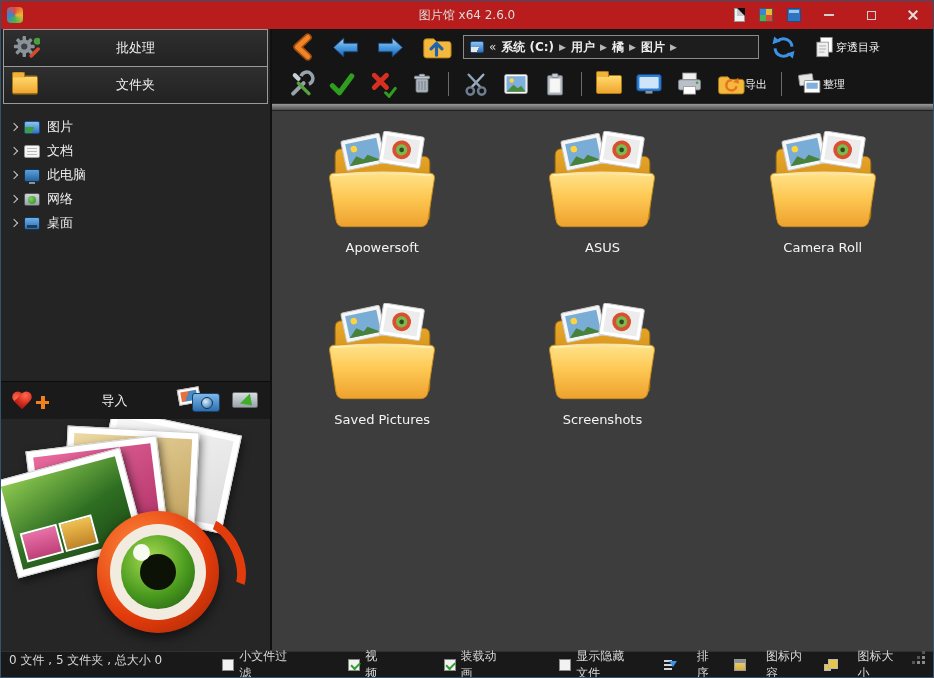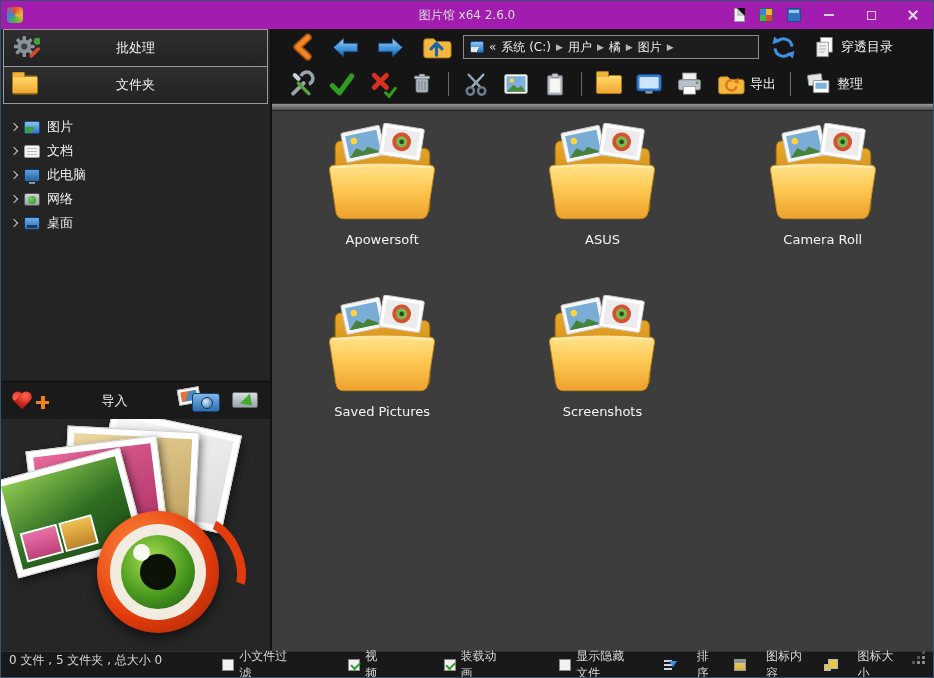--- a/index.html
+++ b/index.html
@@ -2,21 +2,21 @@
 <html><head>
 <meta charset="utf-8">
 <style>
   * { margin:0; padding:0; box-sizing:border-box; }
   html,body { background:#000; }
   body { font-family:"DejaVu Sans","Liberation Sans",sans-serif; }
 
   .window { position:relative; width:934px; height:678px; background:#161616; border:1px solid #33536f; overflow:hidden; color:#e8e8e8; }
 
   
-  .titlebar { position:absolute; top:0; left:0; right:0; height:28px; background:#a21caf; display:flex; align-items:center; padding:0 6px; }
+  .titlebar { position:absolute; top:0; left:0; right:0; height:28px; background:#b91c1c; display:flex; align-items:center; padding:0 6px; }
   .app-icon { width:16px; height:16px; border-radius:4px; background:conic-gradient(#e84a3b,#e8b931,#4db24a,#3b82d8,#e84a3b); flex:none; }
   .tb-title { position:absolute; left:0; right:0; text-align:center; font-size:12px; color:#dcdcdc; pointer-events:none; }
   .tb-right { margin-left:auto; display:flex; align-items:center; gap:14px; z-index:2; }
   .tb-ico { width:14px; height:14px; display:inline-block; }
   .tb-ico.doc { width:11px; height:14px; background:#f2f2f2; border:1px solid #999; position:relative; }
   .tb-ico.doc::after { content:""; position:absolute; right:-1px; top:-1px; border:4px solid #0d0d0d; border-left-color:#c8c8c8; border-bottom-color:#c8c8c8; }
   .tb-ico.colorgrid { background-image:linear-gradient(90deg,#3b82d8 50%,#e8b931 50%),linear-gradient(90deg,#4db24a 50%,#d84a3b 50%); background-size:100% 50%; background-position:0 0,0 100%; background-repeat:no-repeat; border:1px solid #555; }
   .tb-ico.panel { background:#2f74c0; border:1px solid #1d4f8a; position:relative; }
   .tb-ico.panel::before { content:""; position:absolute; left:1px; right:1px; top:1px; height:3px; background:#9cc4ec; }
   .win-btn { width:28px; height:20px; display:flex; align-items:center; justify-content:center; position:relative; }
@@ -91,33 +91,33 @@
   .eye { position:absolute; left:96px; top:92px; width:122px; height:122px; border-radius:50%; background:radial-gradient(circle at 35% 32%,#ff8a3c,#e33c0c 58%,#9c2204); box-shadow:0 5px 12px rgba(0,0,0,.55); z-index:6; }
   .eye::before { content:""; position:absolute; inset:13px; border-radius:50%; background:#f2ece0; }
   .eye::after { content:""; position:absolute; right:-24px; top:4px; width:44px; height:74px; border:9px solid transparent; border-right-color:#e33c0c; border-radius:50%; transform:rotate(-24deg); }
   .iris { position:absolute; inset:24px; border-radius:50%; background:radial-gradient(circle at 40% 33%,#a8dc52,#4a9a1e 55%,#1c5410); z-index:2; }
   .pupil { position:absolute; left:50%; top:50%; width:36px; height:36px; margin:-18px; border-radius:50%; background:#0c1206; }
   .glint { position:absolute; left:16%; top:12%; width:17px; height:17px; border-radius:50%; background:rgba(255,255,255,.93); }
 
   
   .trow1 { height:36px; display:flex; align-items:center; padding:0 6px 0 14px; gap:6px; background:#151515; }
   .trow2 { height:38px; display:flex; align-items:center; padding:0 6px 0 10px; gap:3px; background:#151515; }
-  .tbtn { display:flex; align-items:center; justify-content:center; gap:5px; padding:2px 5px; border-radius:3px; cursor:default; color:#f0f0f0; font-size:13px; }
+  .tbtn { display:flex; align-items:center; justify-content:center; padding:2px 5px; border-radius:3px; cursor:default; color:#f0f0f0; font-size:11px; }
   .tsep { width:1px; height:24px; background:#6a6a6a; margin:0 6px; flex:none; }
   .grip-strip { height:8px; background:linear-gradient(#9a9a9a,#4e4e4e); border-top:1px solid #2a2a2a; border-bottom:1px solid #222; }
 
   .addrbar { flex:none; width:296px; height:24px; border:1px solid #8a8a8a; background:#1d1d1d; display:flex; align-items:center; padding:0 6px; gap:5px; font-size:12px; color:#ececec; overflow:hidden; }
   .addr-ico { width:14px; height:12px; border-radius:2px; background:linear-gradient(#8cc3ee,#2f74c0); border:1px solid #1d4f8a; position:relative; flex:none; }
   .addr-ico::after { content:""; position:absolute; left:0; right:0; bottom:0; height:5px; background:linear-gradient(115deg,#e8e8e8 55%,transparent 55%); }
-  .crumb { cursor:default; white-space:nowrap; }
+  .crumb { cursor:default; white-space:nowrap;font-weight:bold; }
   .crumb-sep { color:#b8b8b8; font-size:9px; margin:0 1px; }
   .crumb-prefix { color:#d8d8d8; }
 
   
-  .content { flex:1; background:#3d3d3d; overflow:hidden; padding-top:12px; display:flex; flex-wrap:wrap; align-content:flex-start; }
+  .content { flex:1; background:#3d3d3d; overflow:hidden; padding-top:20px; display:flex; flex-wrap:wrap; align-content:flex-start; }
   .folder-item { width:33.33%; height:172px; display:flex; flex-direction:column; align-items:center; cursor:default; }
   .big-folder { display:block; }
   .folder-label { margin-top:4px; font-size:13px; color:#f4f4f4; text-align:center; }
 
   
   .statusbar { position:absolute; left:0; right:0; bottom:0; height:26px; background:#191919; border-top:1px solid #303030; display:flex; padding:0 8px; gap:14px; font-size:12px; color:#d8d8d8; }
   .sb-summary { white-space:nowrap; }
   .filters { display:flex; align-items:center; gap:14px; }
   .filter { display:flex; align-items:center; gap:5px; cursor:default;padding-left:46px; }
   .cb { width:12px; height:12px; background:#f2f2f2; border:1px solid #8a8a8a; position:relative; flex:none; }

